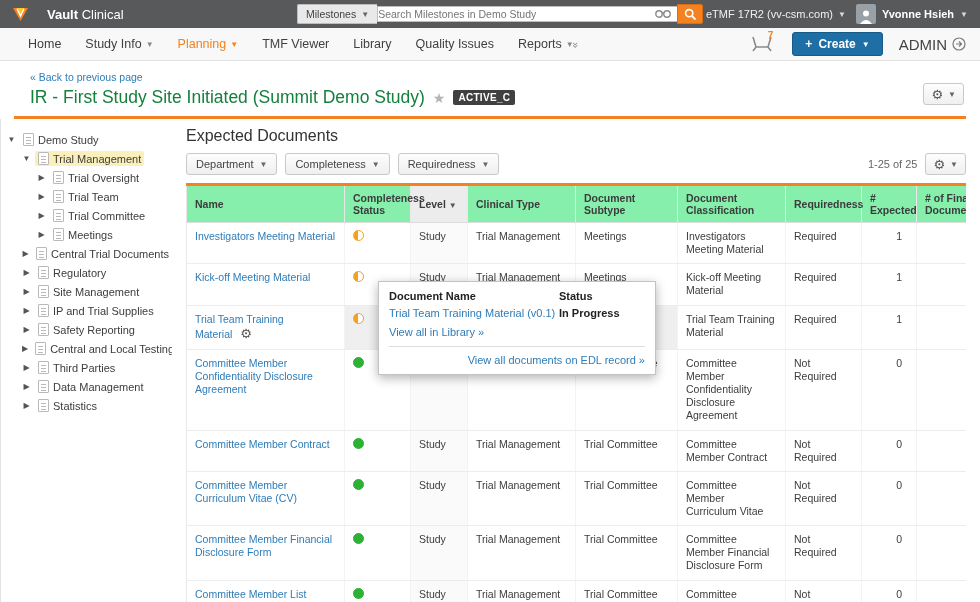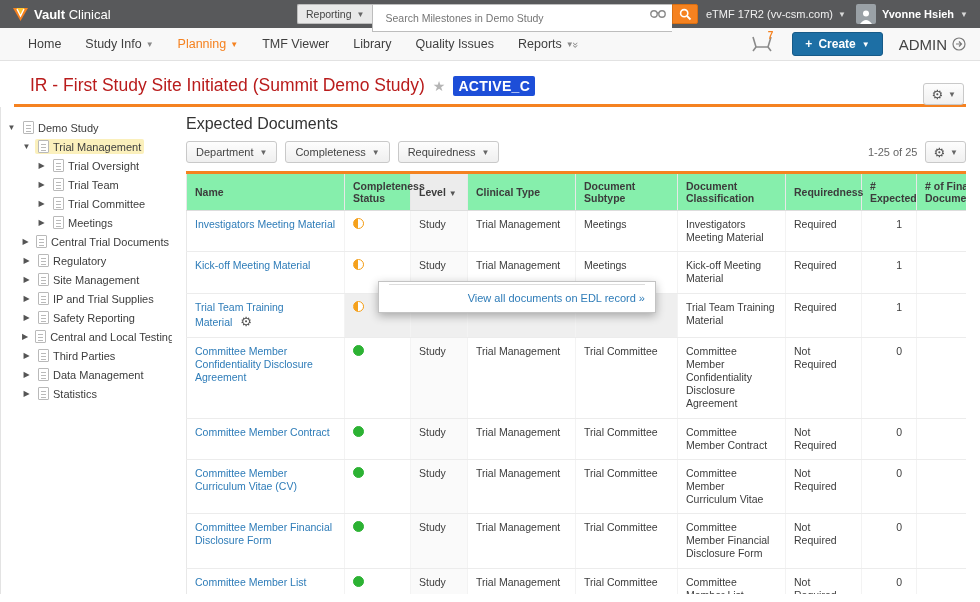--- a/index.html
+++ b/index.html
@@ -2,29 +2,29 @@
 <html><head>
 <meta charset="utf-8">
 <style>
   * { margin:0; padding:0; box-sizing:border-box; }
   html,body { width:980px; height:602px; overflow:hidden; background:#fff;
     font-family:"Liberation Sans","DejaVu Sans",sans-serif; color:#3c3c3c; }
   .app { position:relative; width:980px; height:602px; }
 
   
   .topbar { height:28px; background:#58595b; display:flex; align-items:center; padding:0 12px; }
-  .brand { display:flex; align-items:flex-end; gap:5px; width:285px; }
+  .brand { display:flex; align-items:flex-end; gap:18px; width:285px; }
   .brand-text { color:#fff; font-size:13px; }
   .brand-text b { font-weight:700; }
   .searchgrp { display:flex; align-items:stretch; height:20px; }
   .scope-btn { background:#e9e9e9; border:1px solid #bdbdbd; border-right:none; border-radius:2px 0 0 2px;
     font-size:10.5px; color:#444; padding:0 8px; display:flex; align-items:center; gap:5px; cursor:pointer; }
   .search-input-wrap { position:relative; }
-  .search-input-wrap input { width:300px; height:28px; border:1px solid #bdbdbd; border-right:none;
-    font-size:10.5px; padding:0 26px 0 12px; outline:none; color:#333; }
+  .search-input-wrap input { width:300px; height:16px; border:1px solid #bdbdbd; border-right:none;
+    font-size:10.5px; padding:0 26px 0 0; outline:none; color:#333; }
   .binoc { position:absolute; right:6px; top:3px; }
   .go-btn { width:26px; background:#f58220; border:1px solid #d96f12; border-radius:0 2px 2px 0;
     display:flex; align-items:center; justify-content:center; cursor:pointer; }
   .top-right { margin-left:auto; display:flex; align-items:center; gap:10px; }
   .vault-sel { color:#f0f0f0; font-size:11px; display:flex; align-items:center; gap:5px; cursor:pointer; }
   .user { color:#fff; font-size:11px; font-weight:700; display:flex; align-items:center; gap:6px; cursor:pointer; }
   .avatar { width:20px; height:20px; background:#9aa1a6; border-radius:2px; display:flex; align-items:flex-end; justify-content:center; overflow:hidden; }
   .caret-lt { font-size:8px; color:#d8d8d8; }
 
   
@@ -41,23 +41,23 @@
   .cart-badge { position:absolute; top:-1px; right:3px; color:#f58220; font-size:10px; font-weight:700; }
   .create-btn { background:#1d6fa5; color:#fff; font-size:12px; font-weight:700; border:1px solid #165a88;
     border-radius:3px; height:24px; padding:0 12px; display:flex; align-items:center; gap:6px; cursor:pointer; }
   .create-btn .c { font-size:8px; }
   .admin { font-size:15px; color:#444; display:flex; align-items:center; gap:5px; cursor:pointer; }
 
   
   .pagehead { padding:10px 14px 0 30px; position:relative; }
   .back-link { font-size:10.5px; color:#2e7cb8; cursor:pointer; }
   .title-row { display:flex; align-items:center; gap:8px; margin-top:4px; padding-bottom:8px; }
-  .page-title { font-size:17.5px; color:#b91c1c; }
+  .page-title { font-size:17.5px; color:#15803d; }
   .star { color:#b5b5b5; font-size:14px; }
-  .badge { background:#1d4ed8; color:#fff; font-size:14px; font-weight:700; padding:2px 5px; border-radius:2px; letter-spacing:.3px; }
+  .badge { background:#404040; color:#fff; font-size:10px; font-weight:700; padding:2px 5px; border-radius:2px; letter-spacing:.3px; }
   .head-gear { position:absolute; right:16px; top:22px; }
   .gear-btn { background:linear-gradient(#fdfdfd,#f0f0f0); border:1px solid #c9c9c9; border-radius:3px;
     height:22px; padding:0 7px; display:flex; align-items:center; gap:5px; cursor:pointer; }
   .gear-glyph { font-size:13px; color:#555; line-height:1; }
   .c-sm { font-size:8px; color:#666; }
   .orange-rule { height:3px; background:#f58220; margin:0 14px; }
 
   
   .split { display:flex; height:calc(602px - 28px - 34px - 53px); }
   .tree { width:172px; min-width:172px; border-left:1px solid #e3e3e3; padding:12px 0 0 4px; overflow:hidden; }
@@ -129,21 +129,21 @@
     <div class="brand">
       <svg width="17" height="15" viewBox="0 0 17 15">
         <polygon points="1,1 16,1 8.5,14" fill="#f58220"></polygon>
         <polygon points="4.5,1 12.5,1 8.5,8" fill="#ffc32b"></polygon>
         <polyline points="5,2 8.5,9 12,2" fill="none" stroke="#fff" stroke-width="1.4"></polyline>
       </svg>
       <span class="brand-text"><b>Vault</b> <span>Clinical</span></span>
     </div>
     <div class="searchgrp">
       <div class="scope-btn">
-        <span>Reporting</span>
+        <span>Milestones</span>
           <span class="c-sm">▼</span>
       </div>
       <div class="search-input-wrap">
         <input type="text" placeholder="Search Milestones in Demo Study" style="">
         <svg class="binoc" width="16" height="13" viewBox="0 0 16 13">
           <circle cx="4" cy="7" r="3.2" fill="none" stroke="#8a8a8a" stroke-width="1.4"></circle>
           <circle cx="12" cy="7" r="3.2" fill="none" stroke="#8a8a8a" stroke-width="1.4"></circle>
           <path d="M7 6 h2" stroke="#8a8a8a" stroke-width="1.4"></path>
         </svg>
       </div>
@@ -217,20 +217,21 @@
         <span>ADMIN</span>
         <svg width="14" height="14" viewBox="0 0 14 14">
           <circle cx="7" cy="7" r="6" fill="none" stroke="#7a7a7a" stroke-width="1.2"></circle>
           <path d="M4 7 h5 M7 4.5 L9.5 7 L7 9.5" fill="none" stroke="#7a7a7a" stroke-width="1.2"></path>
         </svg>
       </div>
     </div>
   </div>
 
   <div class="pagehead">
+    <div class="back-link">« Back to previous page</div>
     <div class="title-row">
       <span class="page-title">IR - First Study Site Initiated (Summit Demo Study)</span>
       <span class="star">★</span>
       <span class="badge">ACTIVE_C</span>
     </div>
     <div class="head-gear">
       <div class="gear-btn">
         <span class="gear-glyph">⚙</span>
         <span class="c-sm">▼</span>
       </div>
@@ -488,18 +489,29 @@
                 <td class="num">0</td>
                 <td></td>
               </tr>
             </tbody>
         </table>
       </div>
     </div>
   </div>
 
   <div class="popup">
+    <div class="popup-body">
+      <div class="pcols">
+        <span class="pcol1">Document Name</span>
+        <span class="pcol2">Status</span>
+      </div>
+      <div class="prow">
+        <span class="pcol1"><span class="plink">Trial Team Training Material (v0.1)</span></span>
+        <span class="pstatus">In Progress</span>
+      </div>
+      <div><span class="plink">View all in Library »</span></div>
+    </div>
     <div class="popup-foot">
       <span class="plink">View all documents on EDL record »</span>
     </div>
   </div>
 
 </div>
 
 </body></html>

